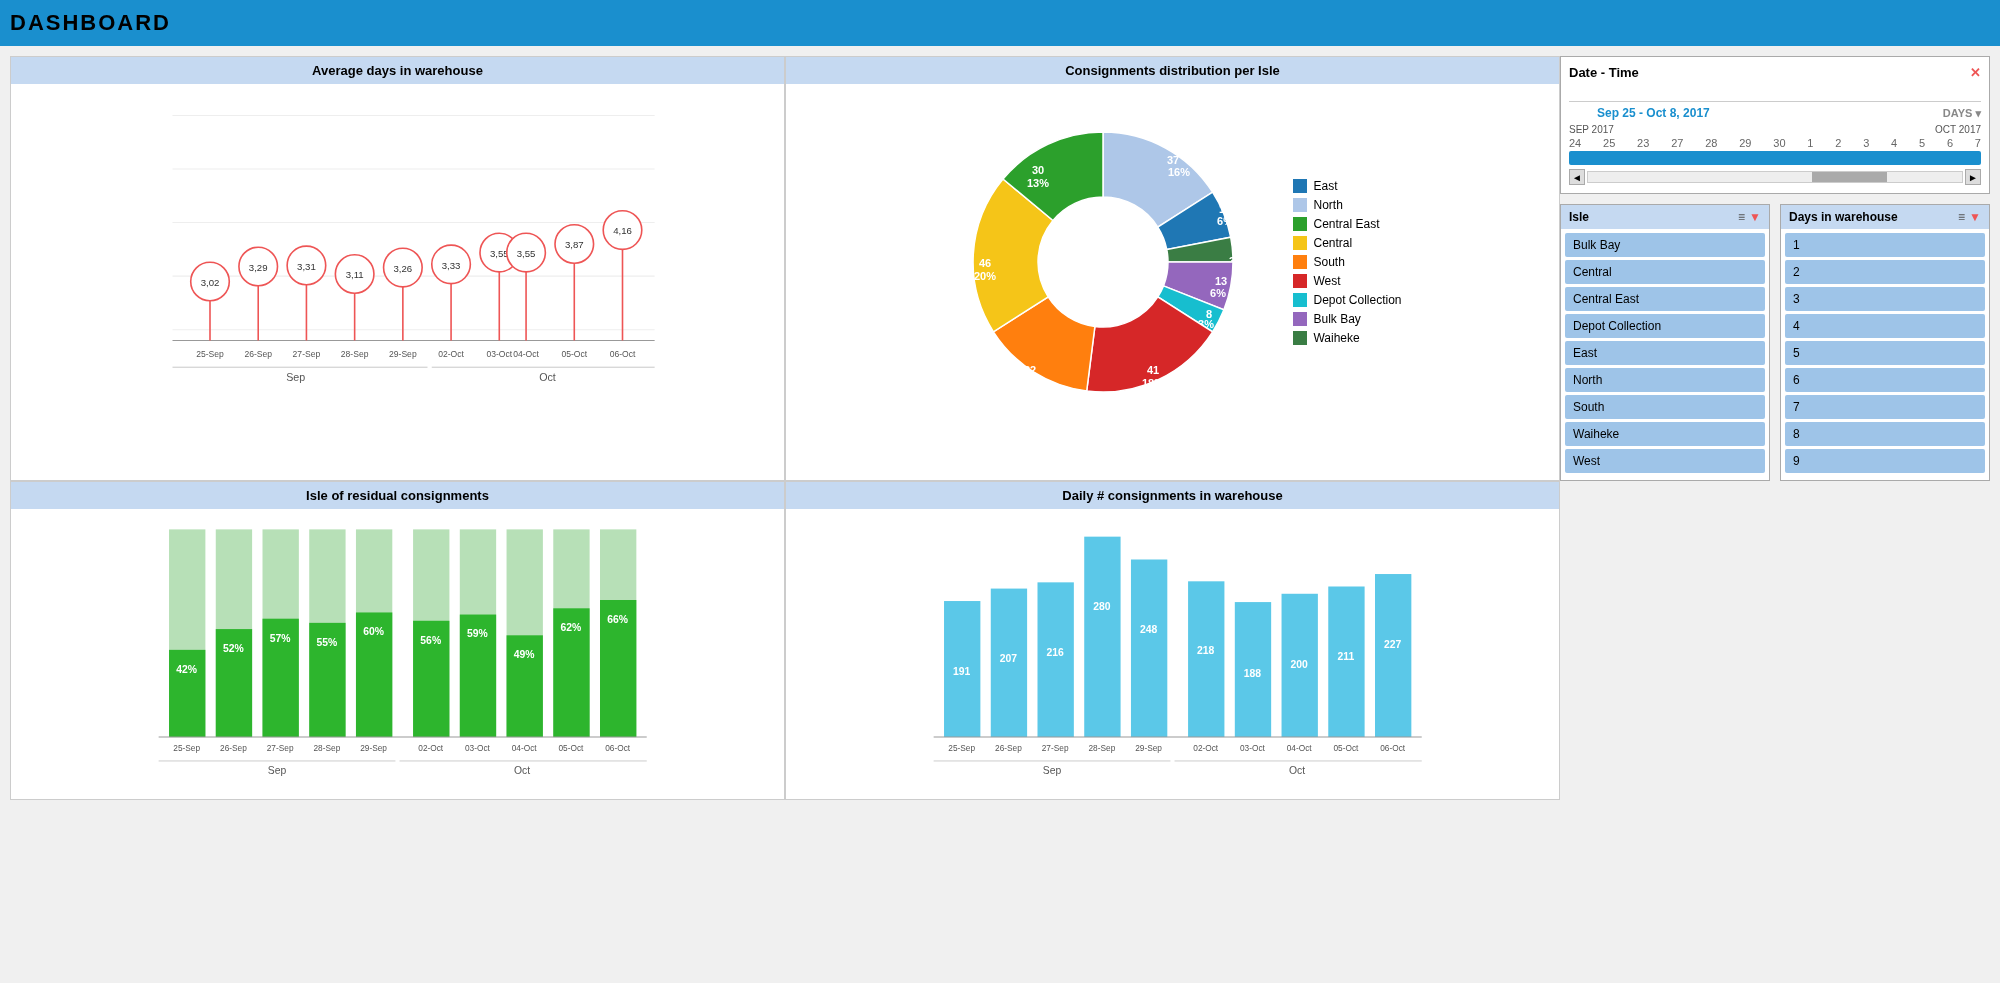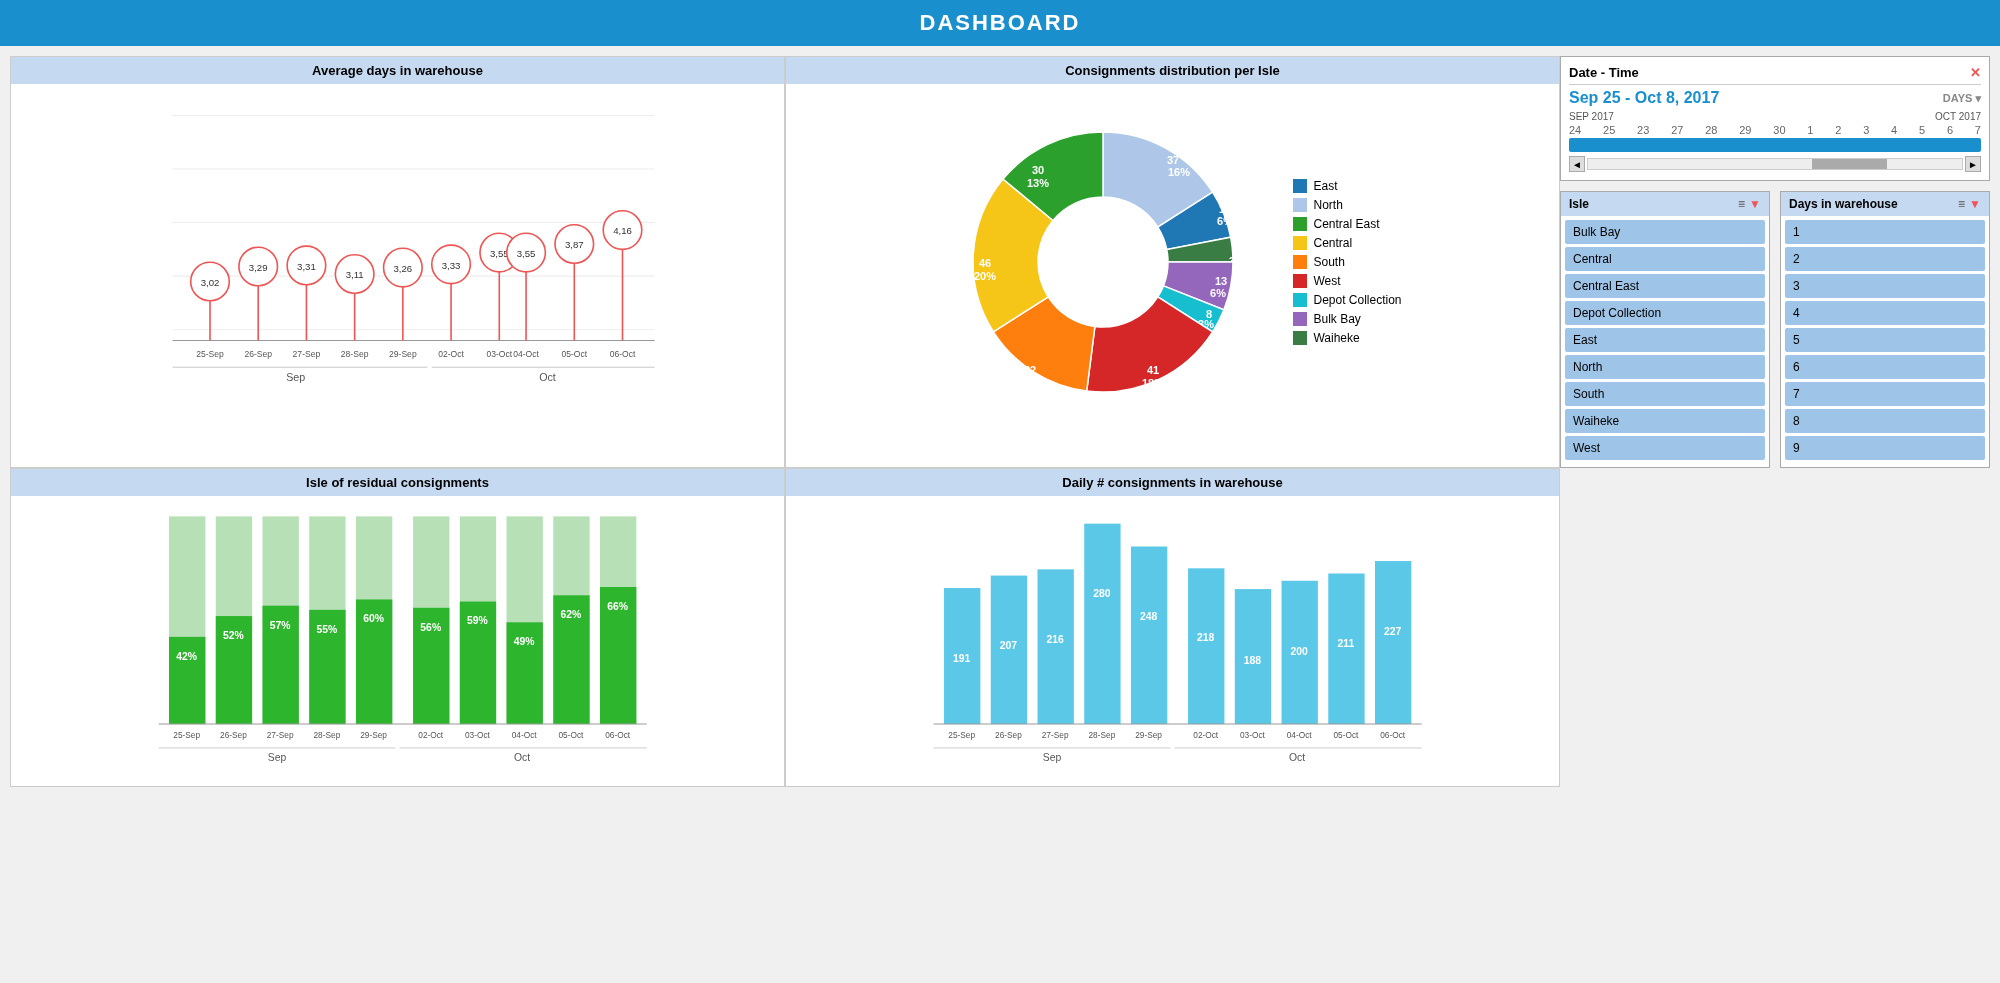--- a/index.html
+++ b/index.html
@@ -1,22 +1,21 @@
 <!DOCTYPE html>
 <html><head>
   <meta charset="utf-8">
   <style>
     * { box-sizing: border-box; margin: 0; padding: 0; }
     body { background: #f0f0f0; font-family: Arial, sans-serif; font-size: 12px; width: 2000px; min-height: 983px; }
 
     .dashboard-header {
       background: #1a8fce;
-      text-align: center;
       padding: 10px;
-      color: #ffffff;
+      color: #000000;
       font-size: 22px;
       font-weight: bold;
       letter-spacing: 2px;
       margin-bottom: 10px;
     }
 
     .main-layout {
       display: grid;
       grid-template-columns: 1fr 1fr 430px;
       grid-template-rows: auto auto;
@@ -53,21 +52,21 @@
       border: 1px solid #aaa;
       padding: 8px;
     }
     .datetime-panel .dt-header {
       display: flex;
       justify-content: space-between;
       align-items: center;
       font-weight: bold;
       font-size: 13px;
       border-bottom: 1px solid #ccc;
-      padding-bottom: 4px;
+      padding-bottom: 21px;
       margin-bottom: 4px;
     }
     .datetime-panel .dt-range {
       color: #1a8fce;
       font-weight: bold;
       font-size: 13px;
       display: flex;
       justify-content: space-between;
       align-items: center;
     }
@@ -349,21 +348,21 @@
   </div>
 
   <div class="right-col">
 
     <div class="datetime-panel">
       <div class="dt-header">
         <span>Date - Time</span>
         <span style="color:#e55; cursor:pointer;">✕</span>
       </div>
       <div class="dt-range">
-        <span style="color:#1a8fce; font-weight:bold; font-size:16px;">Sep 25 - Oct 8, 2017</span>
+        <span style="color:#1a8fce; font-weight:bold; font-size:12px;margin-left:28px;">Sep 25 - Oct 8, 2017</span>
         <span style="color:#888; font-size:11px; cursor:pointer;">DAYS ▾</span>
       </div>
 
       <div style="margin-top:4px; font-size:10px; color:#555; display:flex; justify-content:space-between;">
         <span>SEP 2017</span>
         <span style="margin-left:64px;">OCT 2017</span>
       </div>
       <div style="display:flex; font-size:11px; color:#666; margin:2px 0; justify-content:space-between;">
         <span>24</span>
           <span>25</span>

